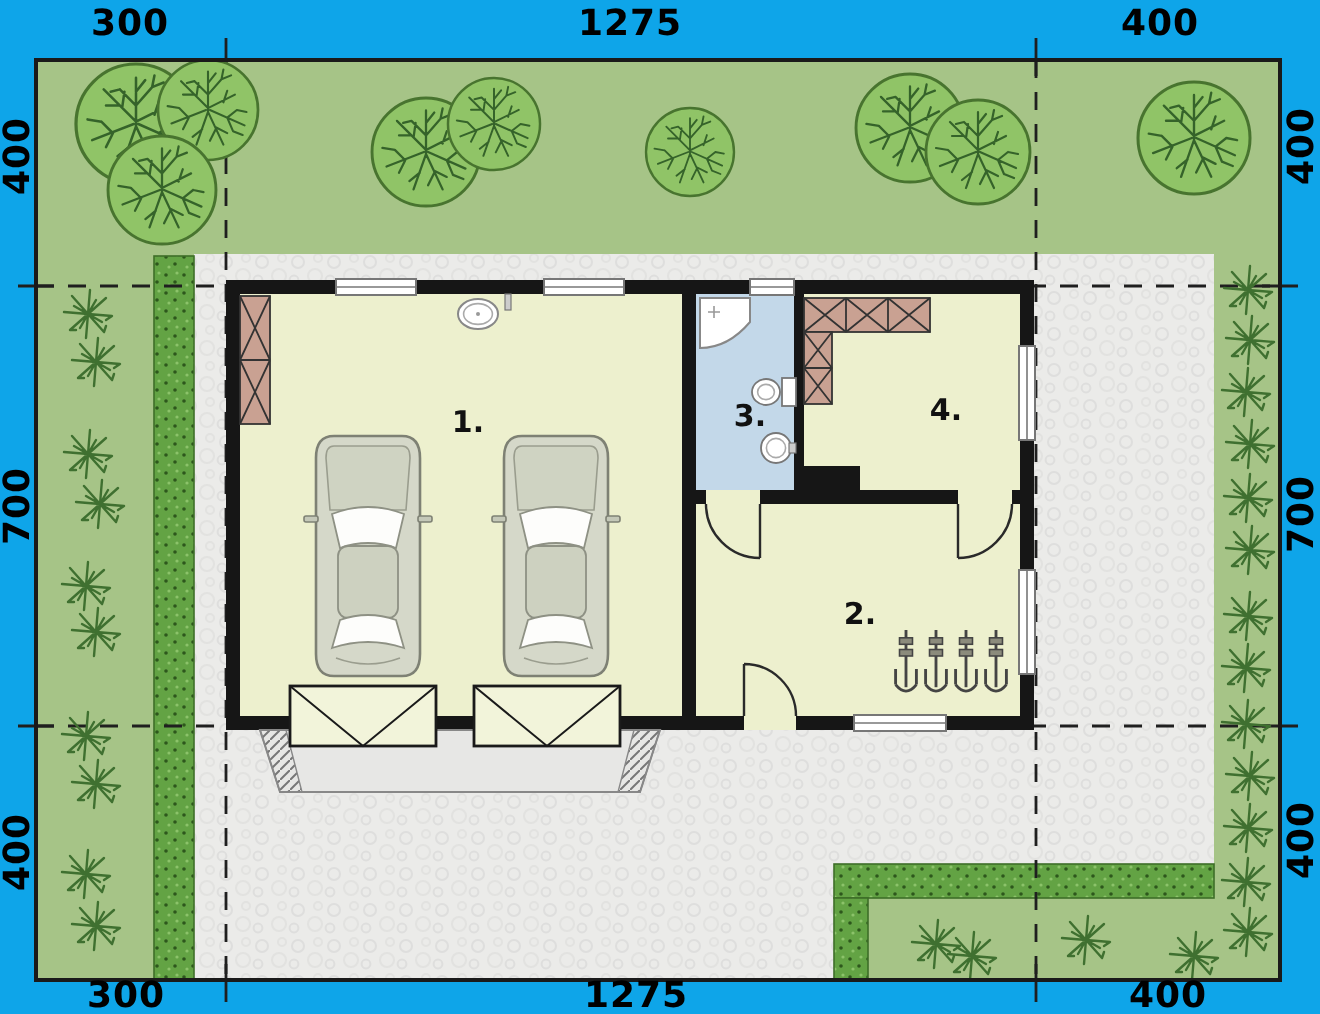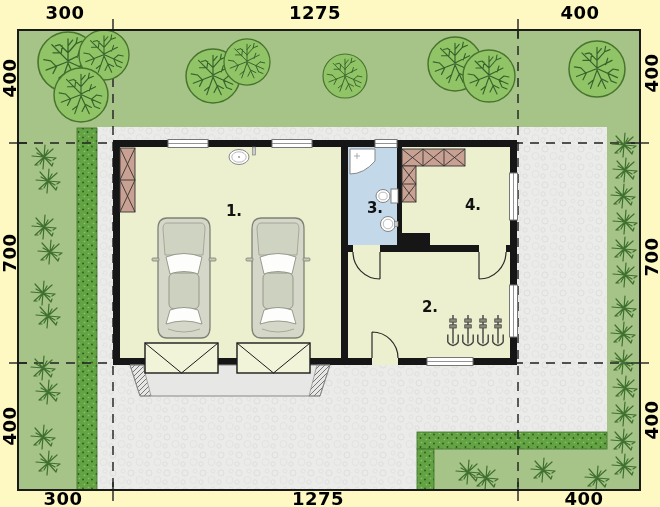--- a/index.html
+++ b/index.html
@@ -1,17 +1,17 @@
 <!DOCTYPE html>
 <html><head>
 <meta charset="utf-8">
 <style>
   html,body{margin:0;padding:0;background:#fff;}
   .stage{
-    position:relative;width:660px;height:507px;background:#fef9c3;
+    position:relative;width:660px;height:507px;background:#0ea5e9;
     font-family:"DejaVu Sans","Liberation Sans",sans-serif;overflow:hidden;
   }
   .stage svg{position:absolute;left:0;top:0;}
   .dim{
     position:absolute;font-weight:bold;font-size:18px;color:#000;
     transform:translate(-50%,-50%);white-space:nowrap;letter-spacing:0.5px;z-index:5;
   }
   .dim.vert{transform:translate(-50%,-50%) rotate(-90deg);}
   .room-label{
     position:absolute;font-weight:bold;font-size:15px;color:#111;

